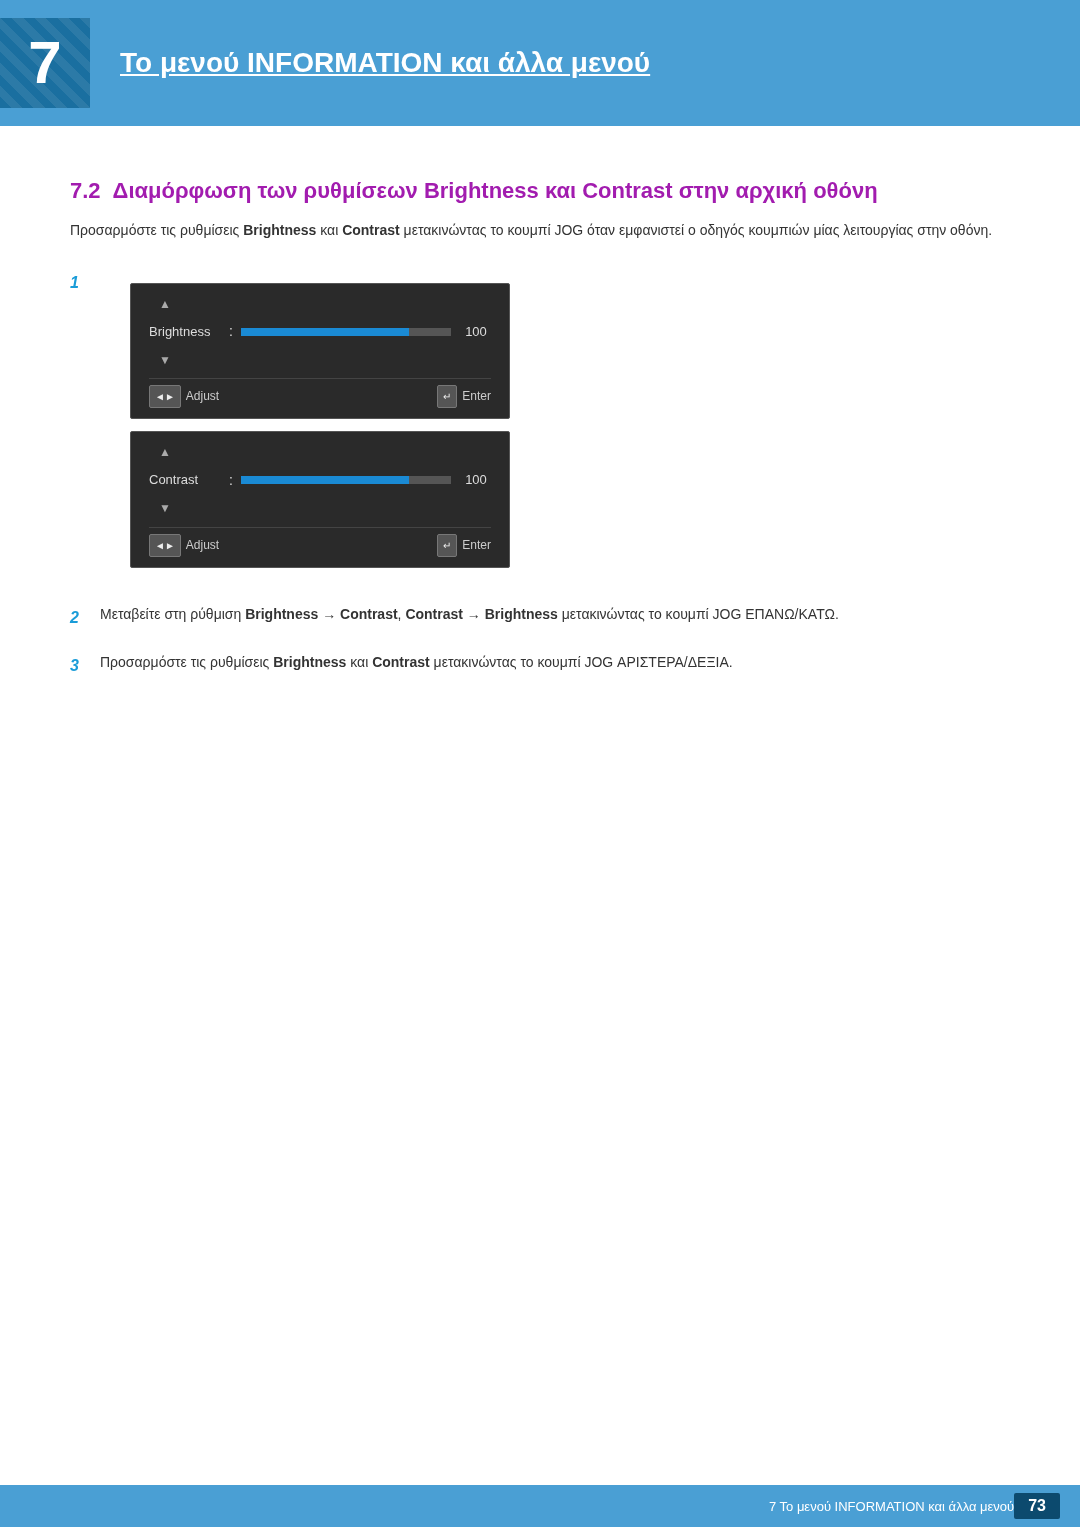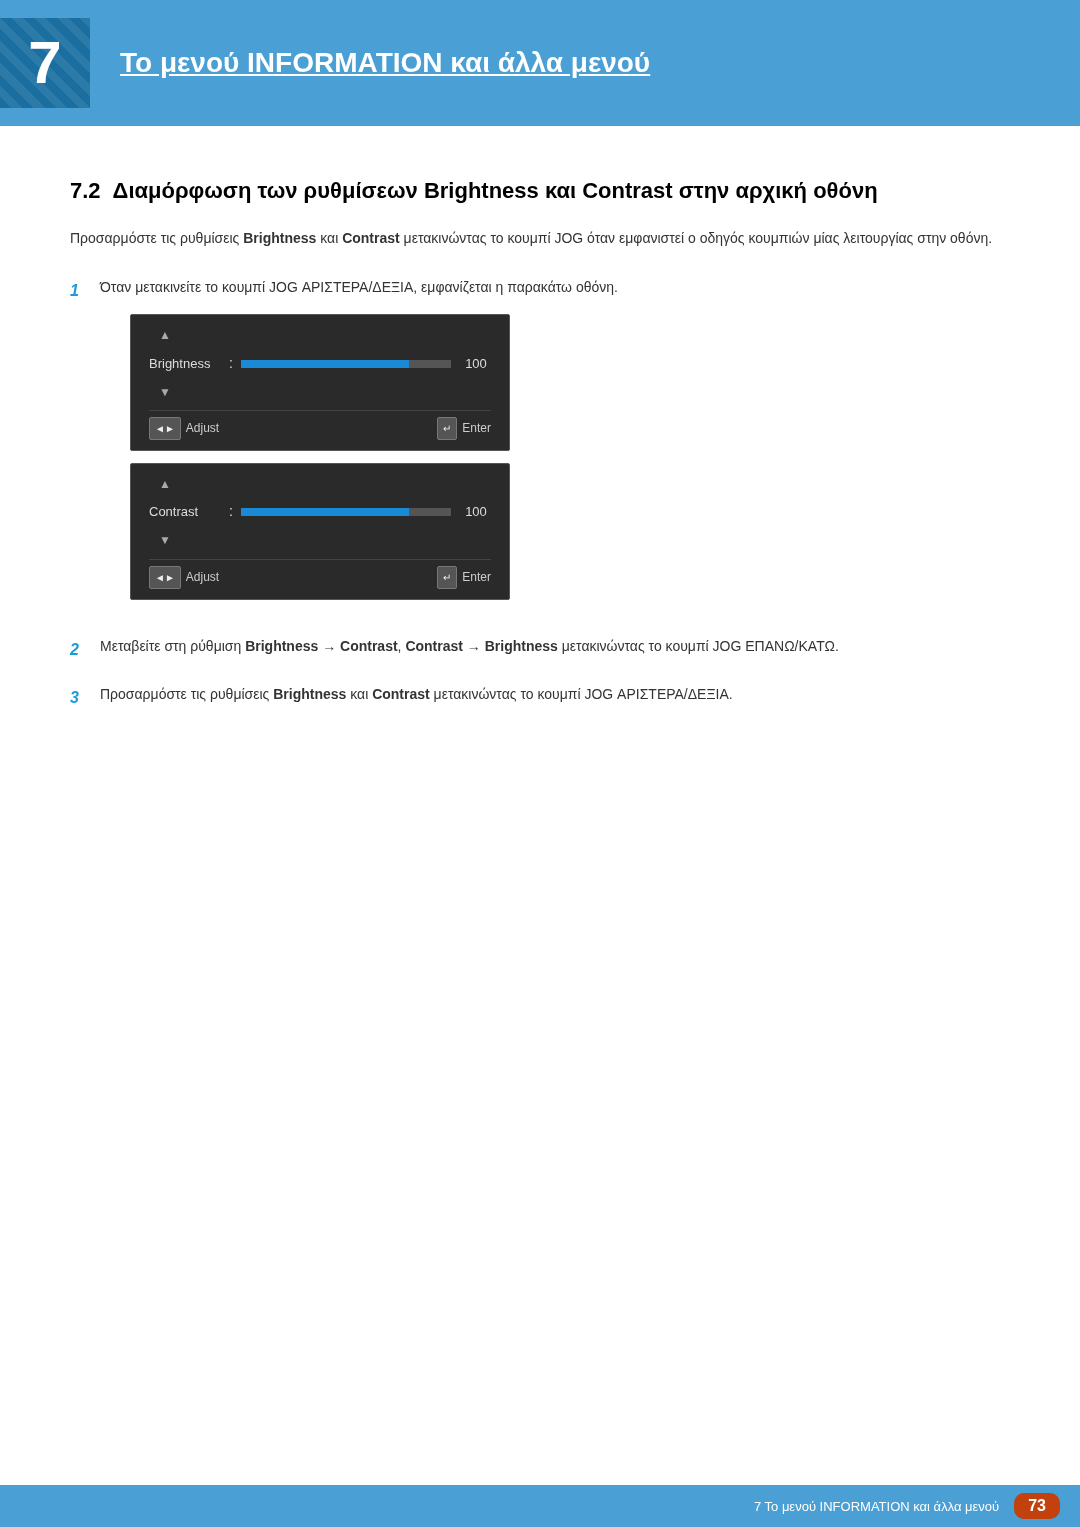--- a/index.html
+++ b/index.html
@@ -64,25 +64,25 @@
       text-decoration: underline;
     }
 
     
     .main-content {
       padding: 50px 70px 80px 70px;
     }
 
     
     .section-heading {
-      color: #000000;
+      color: #a21caf;
       font-size: 22px;
       font-weight: bold;
       line-height: 1.4;
-      margin-bottom: 20px;
+      margin-bottom: 12px;
     }
 
     .section-number {
       margin-right: 12px;
     }
 
     
     .body-text {
       font-size: 14px;
       line-height: 1.7;
@@ -229,30 +229,29 @@
       display: flex;
       justify-content: flex-end;
       align-items: center;
       padding: 10px 20px;
       height: 42px;
     }
 
     .footer-text {
       color: #ffffff;
       font-size: 13px;
-      margin-right: 15px;
     }
 
     .footer-page-number {
-      background: #c2410c;
+      background: #0c4a6e;
       color: #ffffff;
       font-size: 16px;
       font-weight: bold;
       padding: 4px 14px;
-      border-radius: 10px;
+      border-radius: 2px;
     }
   </style>
 </head>
 <body>
 
 <div class="header-banner">
   <div class="chapter-number-box">
     <span class="chapter-number">7</span>
   </div>
   <h1 class="header-title">Το μενού INFORMATION και άλλα μενού</h1>
@@ -266,21 +265,20 @@
 
   <p class="body-text">
     Προσαρμόστε τις ρυθμίσεις <strong>Brightness</strong> και <strong>Contrast</strong> μετακινώντας το κουμπί JOG όταν εμφανιστεί ο οδηγός κουμπιών μίας λειτουργίας στην οθόνη.
   </p>
 
   <ol class="numbered-list">
 
     <li>
       <span class="list-number">1</span>
       <div class="list-content">
-        <span>Όταν μετακινείτε το κουμπί JOG ΑΡΙΣΤΕΡΑ/ΔΕΞΙΑ, εμφανίζεται η παρακάτω οθόνη.</span>
 
         
         <div class="ui-screenshot-container">
 
           <div class="osd-panel">
             <div class="osd-arrow-up">▲</div>
             <div class="osd-row">
               <span class="osd-label">Brightness</span>
               <span class="osd-colon">:</span>
               <div class="osd-bar-container">

